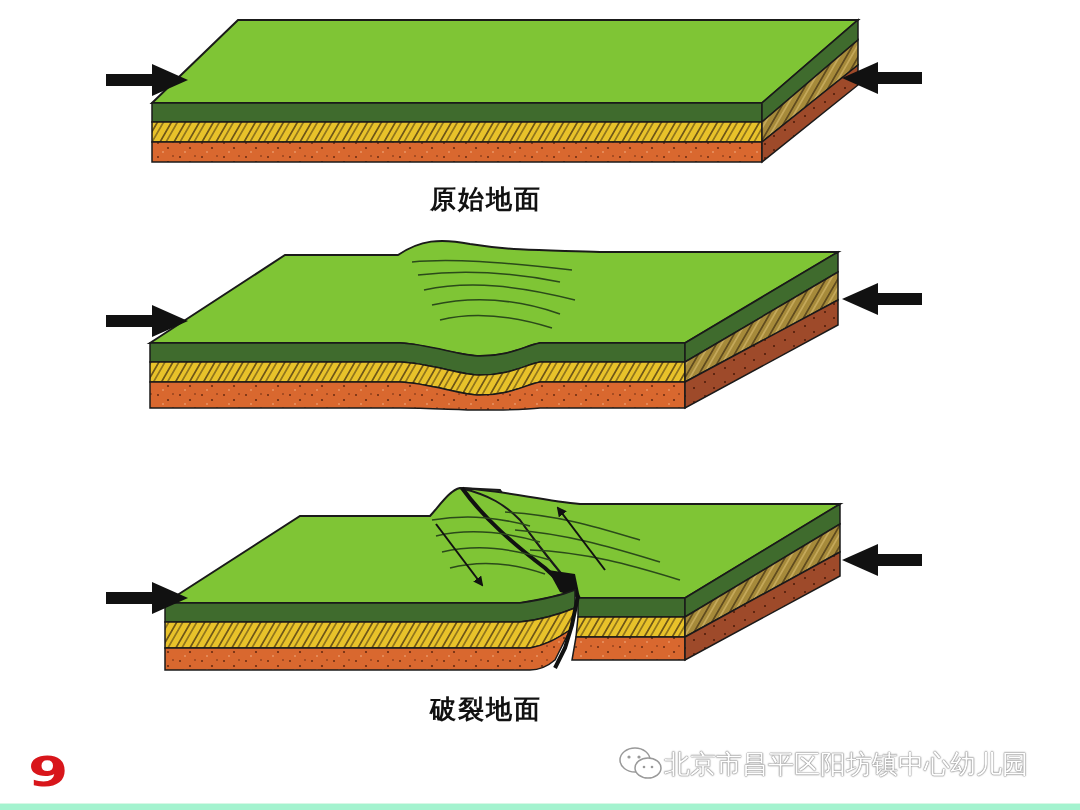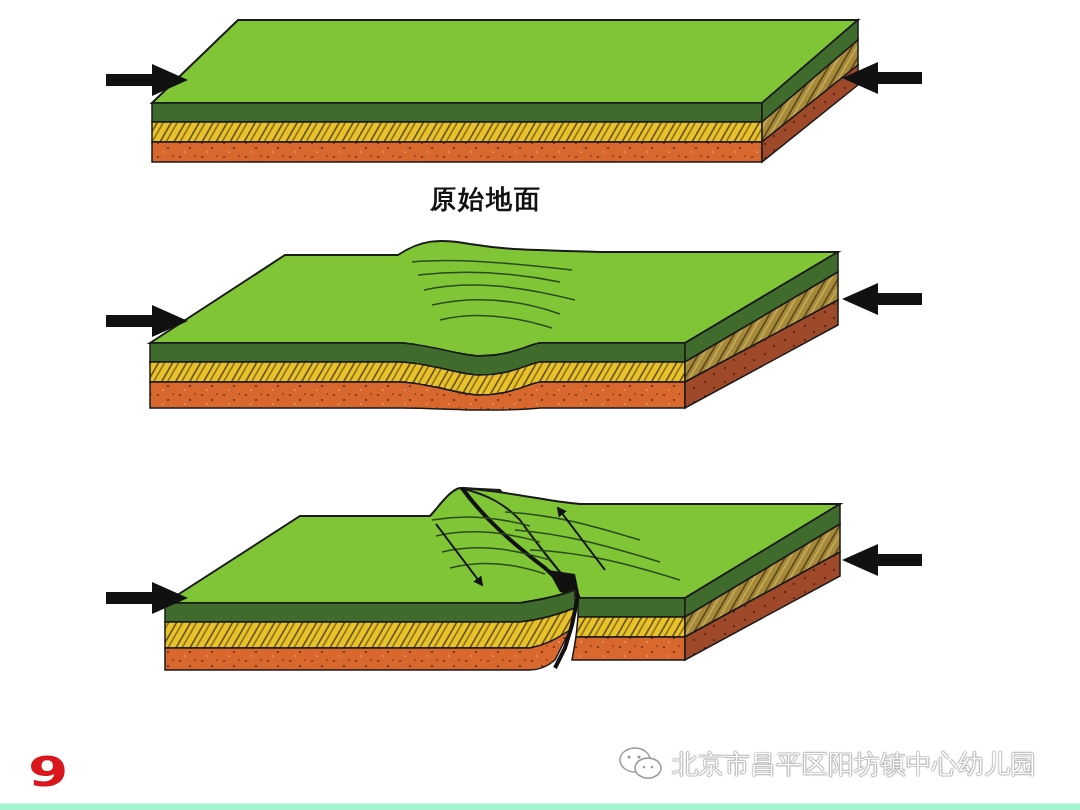--- a/index.html
+++ b/index.html
@@ -16,21 +16,21 @@
     font-family: Liberation Sans, sans-serif;
   }
   .page-num {
     position: absolute; left: 28px; top: 752px;
     font-family: "DejaVu Sans", sans-serif; font-weight: bold;
     font-size: 40px; color: #d8161b; line-height: 1;
     transform: scaleX(1.45); transform-origin: left center;
   }
   .watermark {
     position: absolute; left: 618px; top: 744px; height: 40px;
-    display: flex; align-items: center; gap: 8px;
+    display: flex; align-items: center; gap: 0;
     color: #ffffff; font-size: 26px;
     font-family: "DejaVu Sans", sans-serif;
     text-shadow: 0 0 1px #777, 0 0 1px #777, 0 0 2px #999;
   }
   .bottom-band {
     position: absolute; left: 0; top: 803px; width: 1080px; height: 7px;
     background: #a4f3cf; border-top: 1px solid #d7f8e6;
   }
 </style>
 </head>
@@ -144,20 +144,21 @@
       <polygon points="685,598 840,504 840,524 685,617" fill="#3f6b2d" stroke="#1a1a1a" stroke-width="1.5"></polygon>
       <polygon points="685,617 840,524 840,552 685,637" fill="url(#hatchDark)" stroke="#1a1a1a" stroke-width="1.5"></polygon>
       <polygon points="685,637 840,552 840,576 685,660" fill="url(#dotsDark)" stroke="#1a1a1a" stroke-width="1.5"></polygon>
 
       <polygon points="106,592 152,592 152,582 188,598 152,614 152,604 106,604" fill="#111"></polygon>
       <polygon points="922,554 878,554 878,544 842,560 878,576 878,566 922,566" fill="#111"></polygon>
     </g>
   </svg>
 
   <div class="caption" style="left:336px; top:182px;">原始地面</div>
+  <div class="caption" style="left:336px; top:692px;">破裂地面</div>
 
   <div class="page-num">9</div>
 
   <div class="watermark">
     <svg width="46" height="36" viewBox="0 0 46 36">
       <ellipse cx="17" cy="14" rx="15" ry="12" fill="none" stroke="#999" stroke-width="1.5"></ellipse>
       <ellipse cx="30" cy="22" rx="13" ry="10" fill="#fff" stroke="#999" stroke-width="1.5"></ellipse>
       <circle cx="11" cy="11" r="1.6" fill="#999"></circle>
       <circle cx="21" cy="11" r="1.6" fill="#999"></circle>
       <circle cx="26" cy="21" r="1.3" fill="#999"></circle>

